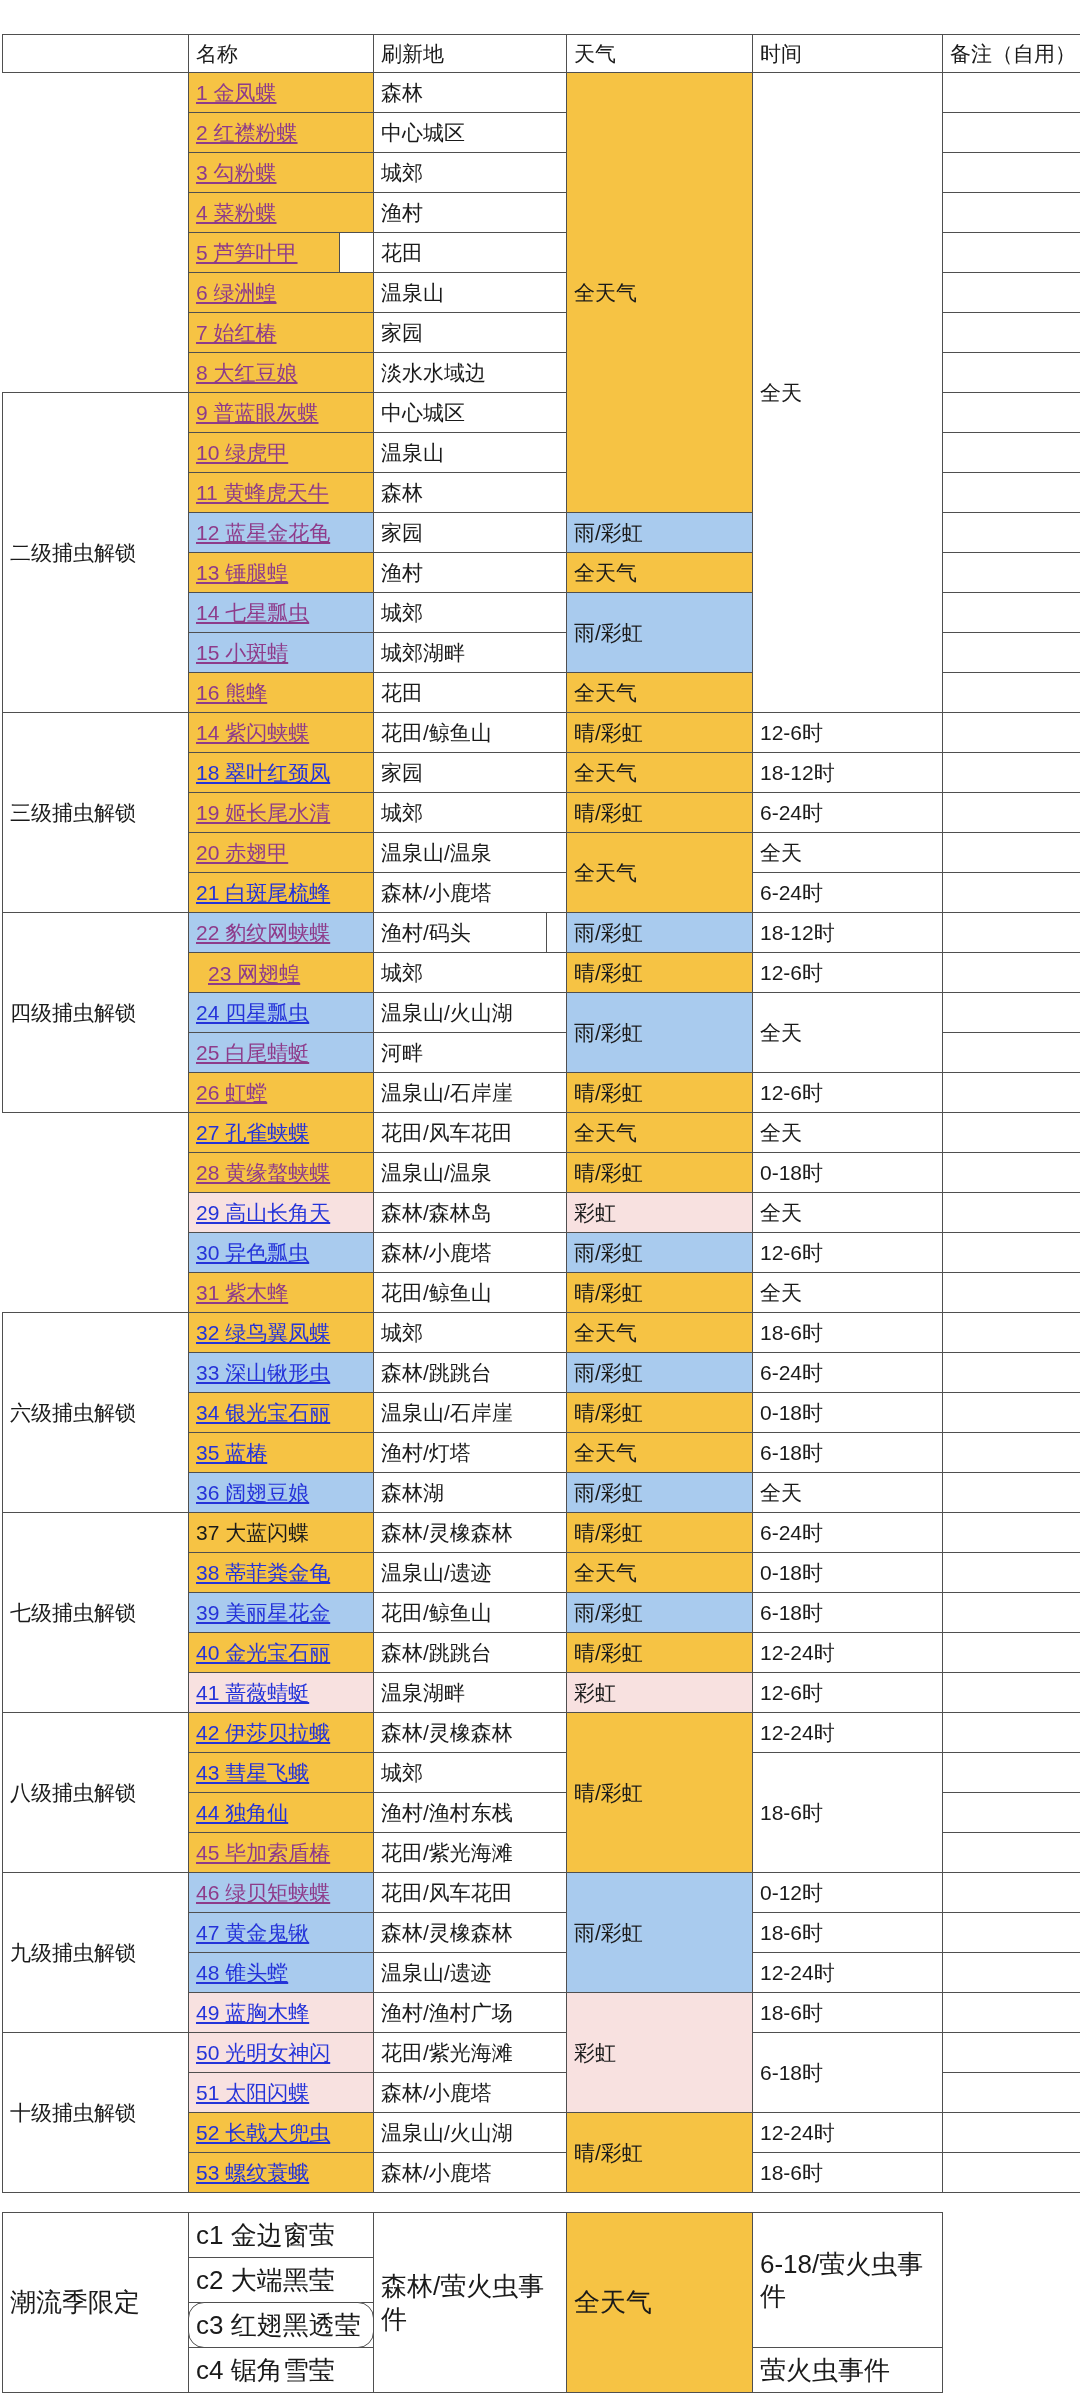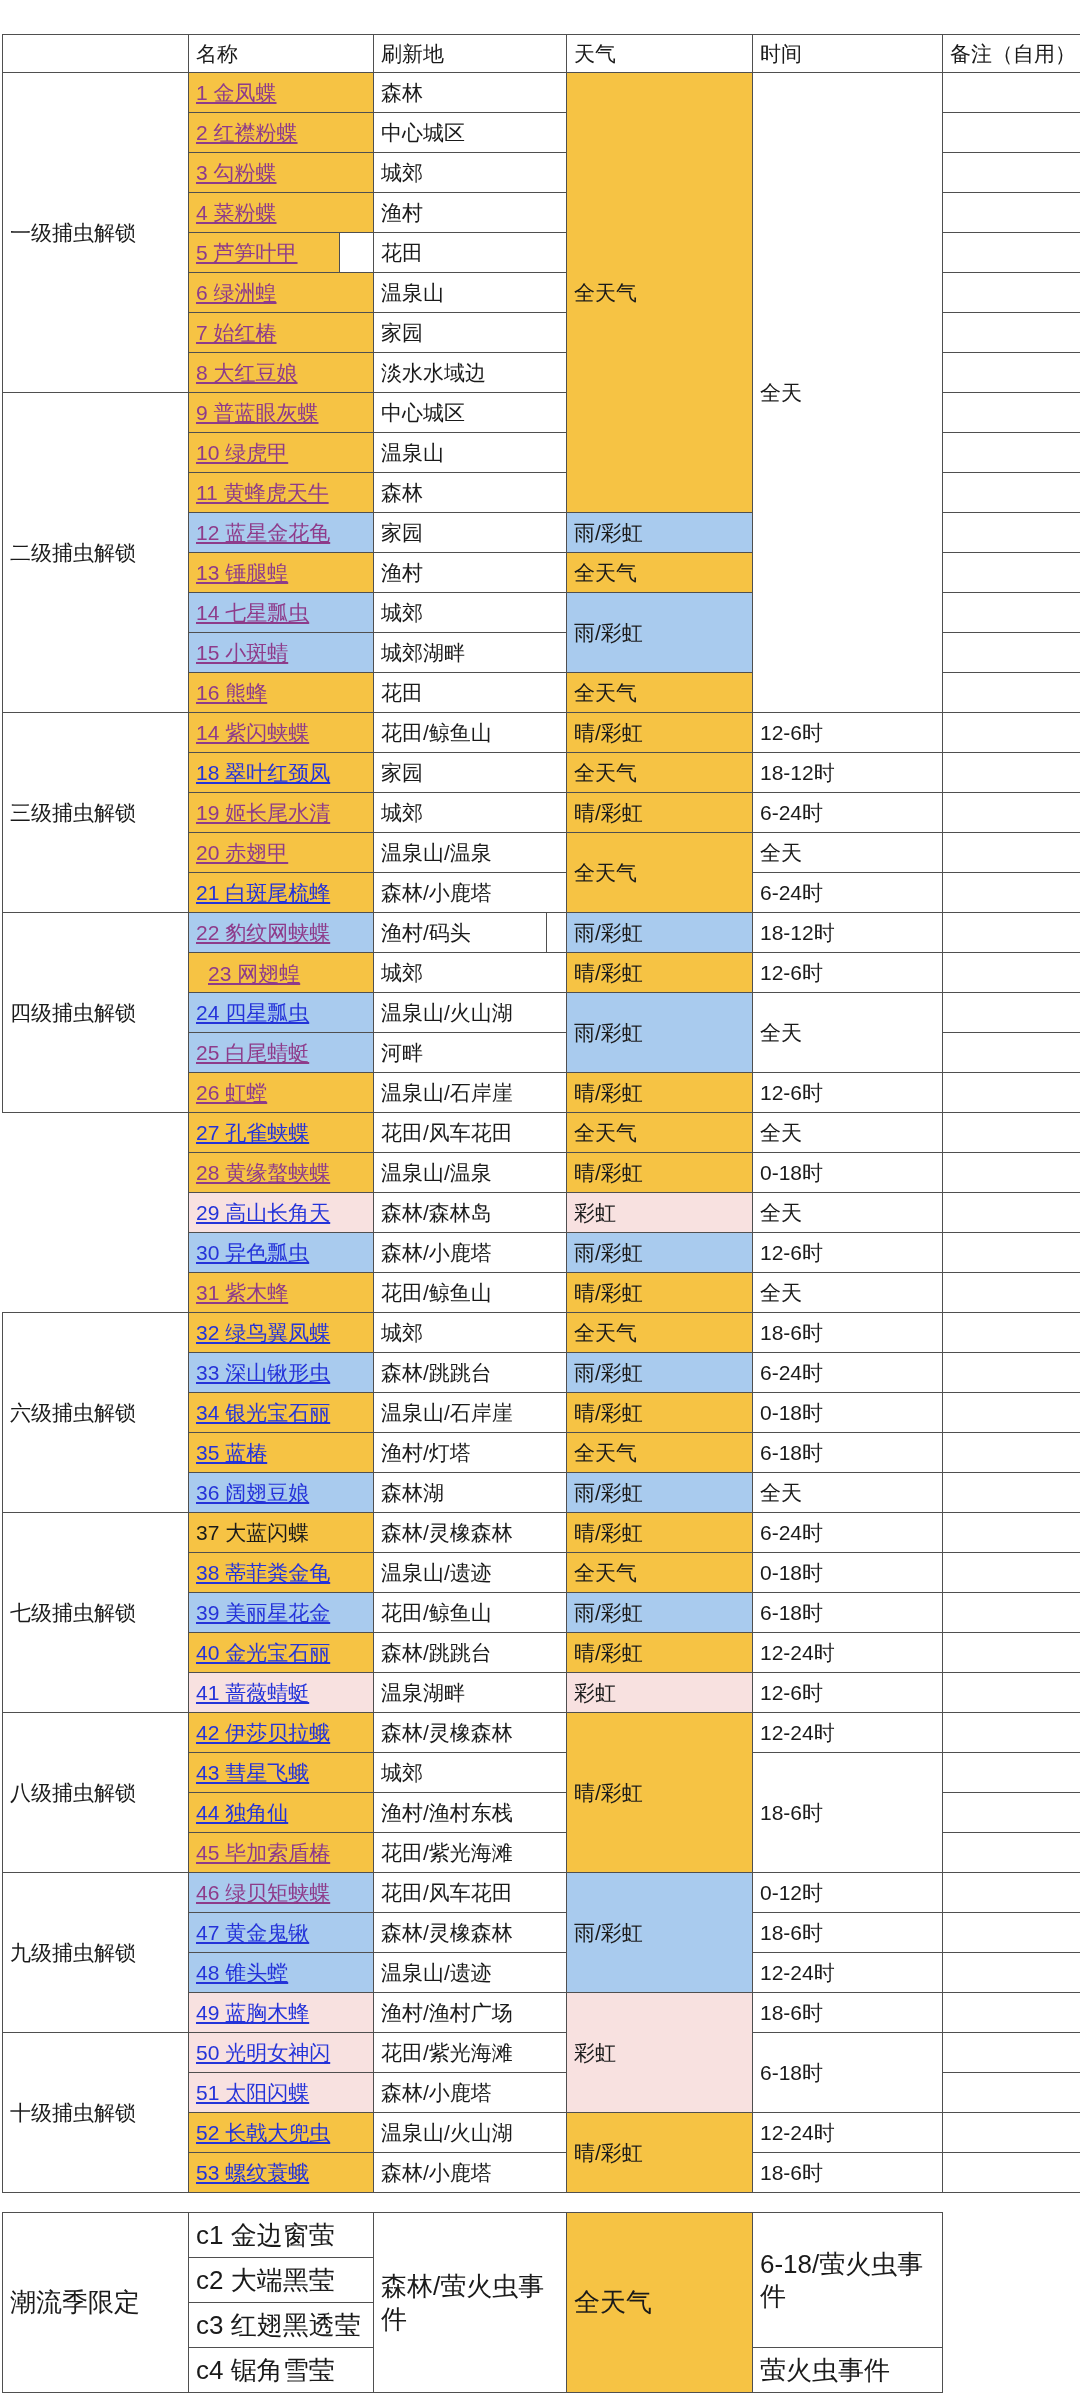--- a/index.html
+++ b/index.html
@@ -21,21 +21,20 @@
 </head>
 <body>
 
 <div id="app">
     <div class="cell hdr" style="left: 2px; top: 34px; width: 187px; height: 39px;"></div>
     <div class="cell hdr" style="left: 188px; top: 34px; width: 186px; height: 39px;">名称</div>
     <div class="cell hdr" style="left: 373px; top: 34px; width: 194px; height: 39px;">刷新地</div>
     <div class="cell hdr" style="left: 566px; top: 34px; width: 187px; height: 39px;">天气</div>
     <div class="cell hdr" style="left: 752px; top: 34px; width: 191px; height: 39px;">时间</div>
     <div class="cell hdr" style="left: 942px; top: 34px; width: 141px; height: 39px;">备注（自用）</div>
-    <div class="cell" style="left: 2px; top: 72px; width: 187px; height: 321px;">一级捕虫解锁</div>
     <div class="cell" style="left: 2px; top: 392px; width: 187px; height: 321px;">二级捕虫解锁</div>
     <div class="cell" style="left: 2px; top: 712px; width: 187px; height: 201px;">三级捕虫解锁</div>
     <div class="cell" style="left: 2px; top: 912px; width: 187px; height: 201px;">四级捕虫解锁</div>
     <div class="cell" style="left: 2px; top: 1512px; width: 187px; height: 201px;">七级捕虫解锁</div>
     <div class="cell" style="left: 2px; top: 1312px; width: 187px; height: 201px;">六级捕虫解锁</div>
     <div class="cell" style="left: 2px; top: 1712px; width: 187px; height: 161px;">八级捕虫解锁</div>
     <div class="cell" style="left: 2px; top: 1872px; width: 187px; height: 161px;">九级捕虫解锁</div>
     <div class="cell" style="left: 2px; top: 2032px; width: 187px; height: 161px;">十级捕虫解锁</div>
     <div class="cell bg-yellow link-purple" style="left: 188px; top: 72px; width: 186px; height: 41px;">1 金凤蝶</div>
     <div class="cell" style="left: 373px; top: 72px; width: 194px; height: 41px;">森林</div>
@@ -258,19 +257,19 @@
     <div class="cell" style="left: 752px; top: 1872px; width: 191px; height: 41px;">0-12时</div>
     <div class="cell" style="left: 752px; top: 1912px; width: 191px; height: 41px;">18-6时</div>
     <div class="cell" style="left: 752px; top: 1952px; width: 191px; height: 41px;">12-24时</div>
     <div class="cell" style="left: 752px; top: 1992px; width: 191px; height: 41px;">18-6时</div>
     <div class="cell" style="left: 752px; top: 2032px; width: 191px; height: 81px;">6-18时</div>
     <div class="cell" style="left: 752px; top: 2112px; width: 191px; height: 41px;">12-24时</div>
     <div class="cell" style="left: 752px; top: 2152px; width: 191px; height: 41px;">18-6时</div>
     <div class="cell season-cell" style="left: 2px; top: 2212px; width: 187px; height: 181px;">潮流季限定</div>
     <div class="cell season-cell" style="left: 188px; top: 2212px; width: 186px; height: 46px;">c1 金边窗萤</div>
     <div class="cell season-cell" style="left: 188px; top: 2257px; width: 186px; height: 46px;">c2 大端黑莹</div>
-    <div class="cell season-cell" style="left: 188px; top: 2302px; width: 186px; height: 46px;">c3 红翅黑透莹</div>
+    <div class="cell season-cell" style="left: 188px; top: 2302px; width: 186px; height: 46px; border-radius: 16px;">c3 红翅黑透莹</div>
     <div class="cell season-cell" style="left: 188px; top: 2347px; width: 186px; height: 46px;">c4 锯角雪莹</div>
     <div class="cell season-cell wrap" style="left: 373px; top: 2212px; width: 194px; height: 181px;">森林/萤火虫事件</div>
     <div class="cell bg-yellow season-cell" style="left: 566px; top: 2212px; width: 187px; height: 181px;">全天气</div>
     <div class="cell season-cell wrap" style="left: 752px; top: 2212px; width: 191px; height: 136px;">6-18/萤火虫事件</div>
     <div class="cell season-cell wrap" style="left: 752px; top: 2347px; width: 191px; height: 46px;">萤火虫事件</div>
   </div>
 
 </body></html>

